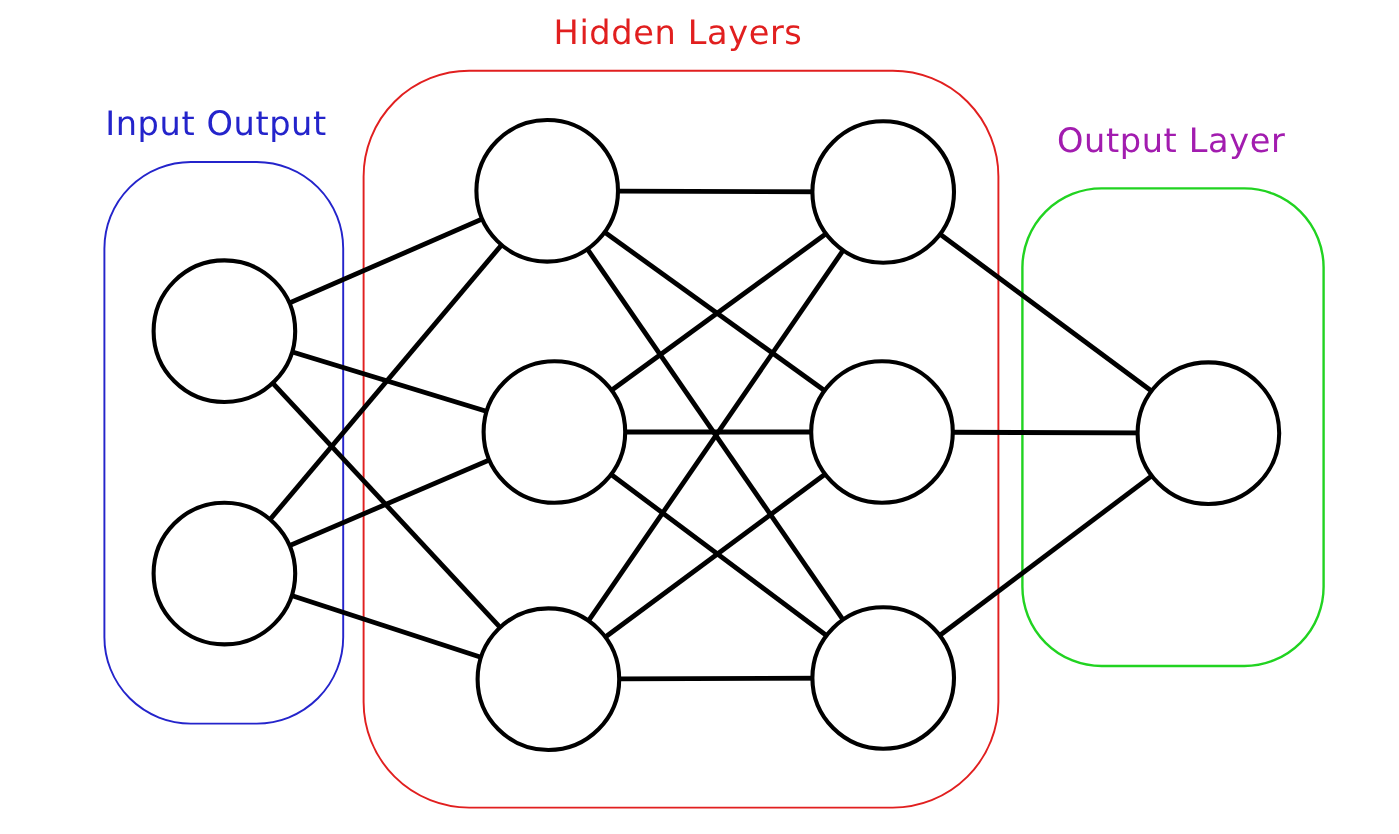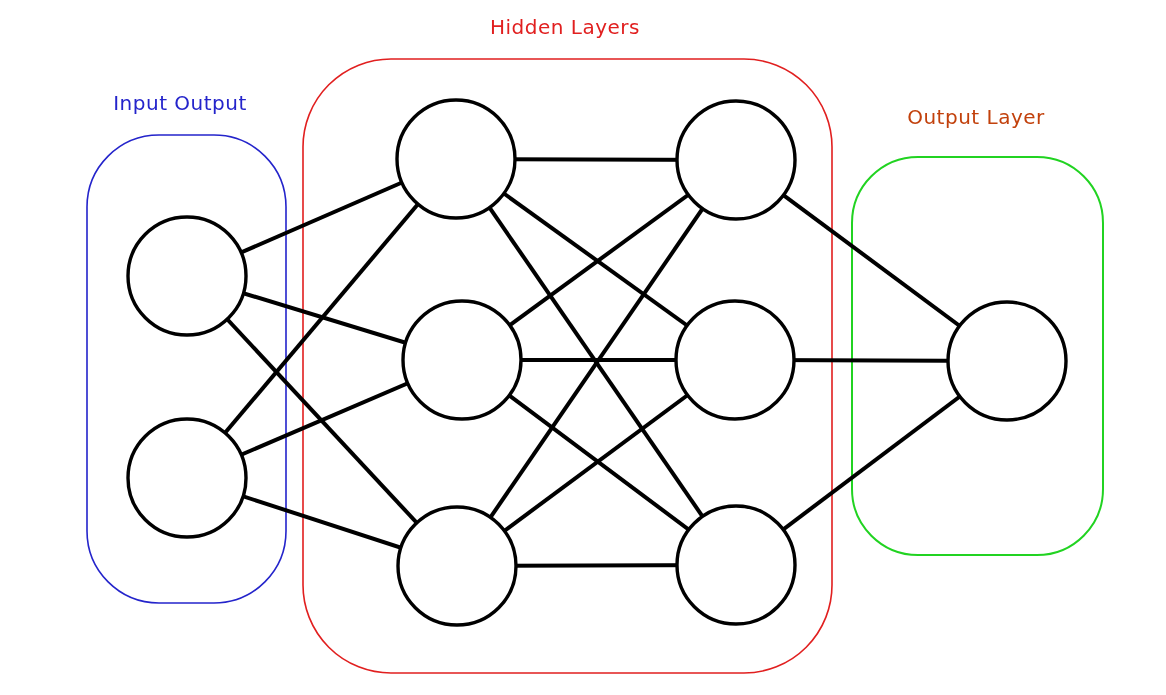--- a/index.html
+++ b/index.html
@@ -16,21 +16,21 @@
     overflow: hidden;
   }
   .stage svg {
     position: absolute;
     top: 0;
     left: 0;
   }
   .layer-label {
     position: absolute;
     transform: translate(-50%, -50%);
-    font-size: 20px;
+    font-size: 28px;
     font-weight: 400;
     letter-spacing: 0.5px;
     white-space: nowrap;
     user-select: none;
   }
 </style>
 </head>
 <body>
 
 <div class="stage">
@@ -62,14 +62,14 @@
       <circle cx="462" cy="360" r="59" fill="#ffffff" stroke="#000000" stroke-width="3.4"></circle>
       <circle cx="457" cy="566" r="59" fill="#ffffff" stroke="#000000" stroke-width="3.4"></circle>
       <circle cx="736" cy="160" r="59" fill="#ffffff" stroke="#000000" stroke-width="3.4"></circle>
       <circle cx="735" cy="360" r="59" fill="#ffffff" stroke="#000000" stroke-width="3.4"></circle>
       <circle cx="736" cy="565" r="59" fill="#ffffff" stroke="#000000" stroke-width="3.4"></circle>
       <circle cx="1007" cy="361" r="59" fill="#ffffff" stroke="#000000" stroke-width="3.4"></circle>
     </svg>
 
   <div class="layer-label" style="left: 180px; top: 103px; color: rgb(36, 36, 203);">Input Output</div>
   <div class="layer-label" style="left: 565px; top: 27px; color: rgb(225, 31, 31);">Hidden Layers</div>
-  <div class="layer-label" style="left: 976px; top: 117px; color: #c2410c;">Output Layer</div>
+  <div class="layer-label" style="left: 976px; top: 117px; color: #a21caf;">Output Layer</div>
 </div>
 
 </body></html>

